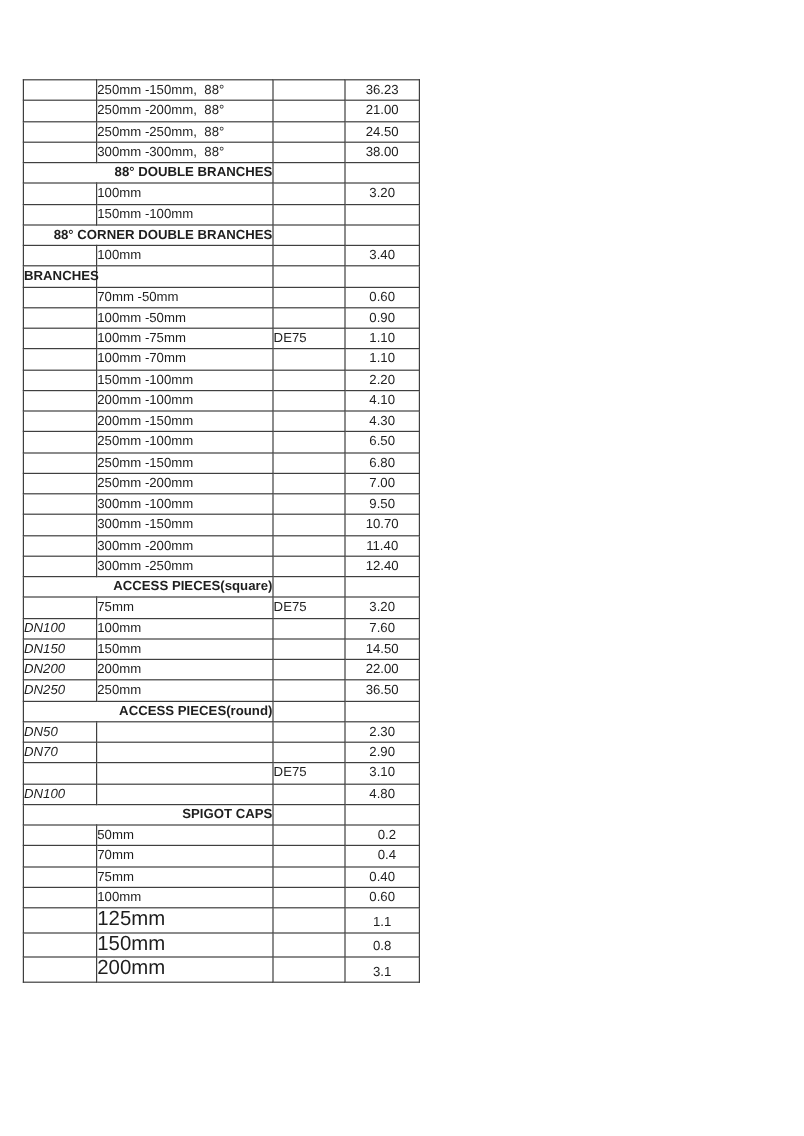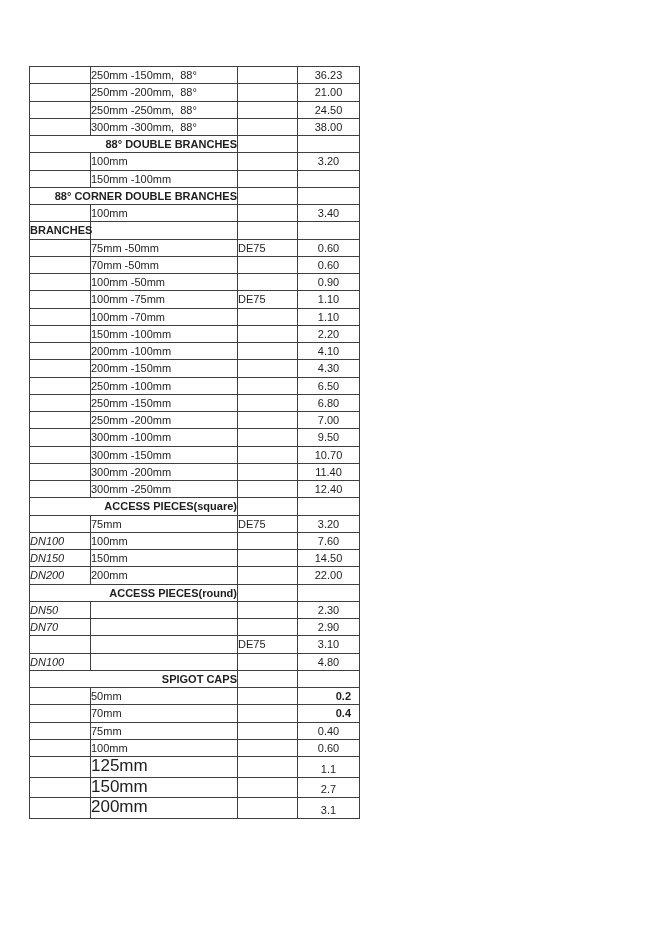--- a/index.html
+++ b/index.html
@@ -15,42 +15,42 @@
     font-family: "Liberation Sans", sans-serif;
     overflow: hidden;
   }
   .sheet {
     position: relative;
     width: 670px; height: 947px;
     background: var(--page-bg);
   }
   table.price-table {
     position: absolute;
-    left: 29px; top: 66px;
+    left: 19px; top: 66px;
     width: 331px;
     border-collapse: collapse;
     table-layout: fixed;
   }
   table.price-table td {
     border: 1px solid var(--grid);
     height: 17.25px;
     vertical-align: bottom;
     padding: 0 0 2px 0;
     font-size: 11px;
     color: var(--body-text);
     white-space: pre;
     overflow: visible;
     line-height: 1.1;
   }
   td.dn    { text-align: left; font-style: italic; }
   td.size  { text-align: left; padding-left: 4px; }
   td.size.large { font-size: 17px; padding-bottom: 1px; }
   td.de    { text-align: left; padding-left: 2px; font-size: 14px; padding-bottom: 1px; }
   td.price { text-align: center; }
-  td.price.flush { text-align: right; padding-right: 8px; font-weight: bold; }
+  td.price.flush { text-align: right; padding-right: 19px; }
   td.hdr   {
     text-align: right; padding-left: 2px;
     font-weight: bold;
     color: var(--header-text);
   }
 </style>
 </head>
 <body>
 
 <div class="sheet">
@@ -115,26 +115,20 @@
           <td class="price">3.40</td>
         </tr>
         <tr>
           <td class="hdr">BRANCHES</td>
           <td class="size"></td>
           <td class="de"></td>
           <td class="price"></td>
         </tr>
         <tr>
           <td class="dn"></td>
-          <td class="size">75mm -50mm</td>
-          <td class="de">DE75</td>
-          <td class="price">0.60</td>
-        </tr>
-        <tr>
-          <td class="dn"></td>
           <td class="size">70mm -50mm</td>
           <td class="de"></td>
           <td class="price">0.60</td>
         </tr>
         <tr>
           <td class="dn"></td>
           <td class="size">100mm -50mm</td>
           <td class="de"></td>
           <td class="price">0.90</td>
         </tr>
@@ -233,20 +227,26 @@
           <td class="de"></td>
           <td class="price">14.50</td>
         </tr>
         <tr>
           <td class="dn">DN200</td>
           <td class="size">200mm</td>
           <td class="de"></td>
           <td class="price">22.00</td>
         </tr>
         <tr>
+          <td class="dn">DN250</td>
+          <td class="size">250mm</td>
+          <td class="de"></td>
+          <td class="price">36.50</td>
+        </tr>
+        <tr>
           <td class="hdr" colspan="2">ACCESS PIECES(round)</td>
           <td class="de"></td>
           <td class="price"></td>
         </tr>
         <tr>
           <td class="dn">DN50</td>
           <td class="size"></td>
           <td class="de"></td>
           <td class="price">2.30</td>
         </tr>
@@ -300,21 +300,21 @@
         <tr>
           <td class="dn"></td>
           <td class="size large">125mm</td>
           <td class="de"></td>
           <td class="price">1.1</td>
         </tr>
         <tr>
           <td class="dn"></td>
           <td class="size large">150mm</td>
           <td class="de"></td>
-          <td class="price">2.7</td>
+          <td class="price">0.8</td>
         </tr>
         <tr>
           <td class="dn"></td>
           <td class="size large">200mm</td>
           <td class="de"></td>
           <td class="price">3.1</td>
         </tr>
       </tbody>
   </table>
 </div>

